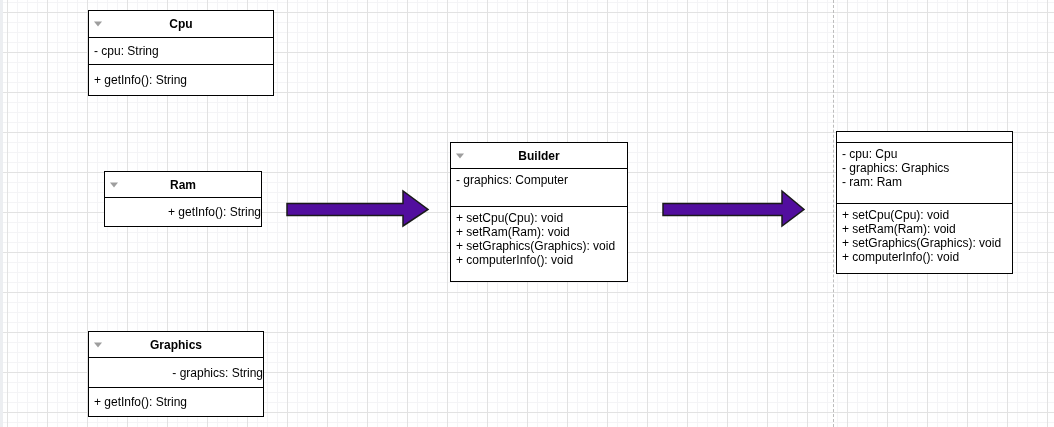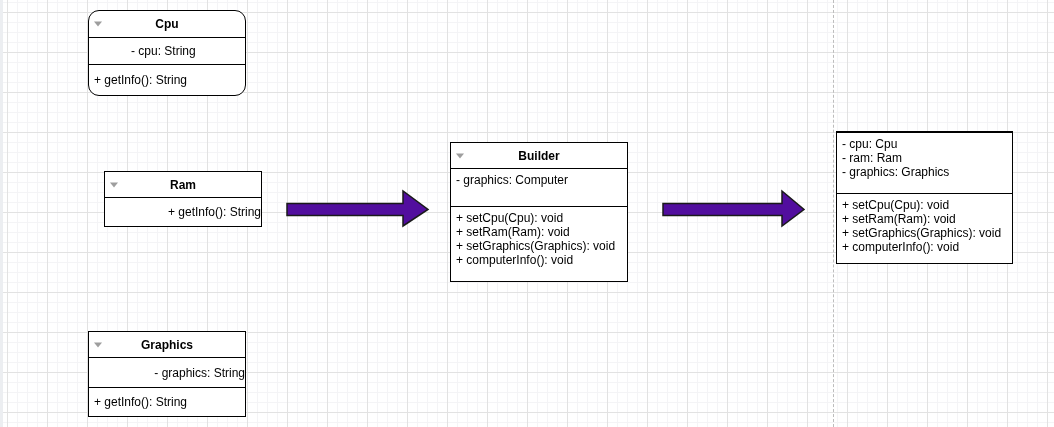--- a/index.html
+++ b/index.html
@@ -54,47 +54,47 @@
     display: flex; flex-direction: column; justify-content: center;
   }
   .uml-class.big .uml-section { justify-content: flex-start; padding-top: 4px; }
   .uml-line {
     padding-left: 5px;
     line-height: 14px;
     white-space: nowrap;
   }
 
   
-  #box-cpu { left: 88px; top: 10px; width: 158px; border-radius: 11px; }
+  #box-cpu { left: 88px; top: 10px; width: 186px; }
   #box-cpu .uml-header { height: 26px; }
-  #box-cpu .uml-attrs   { height: 27px; padding-left: 37px; }
+  #box-cpu .uml-attrs   { height: 27px; }
   #box-cpu .uml-methods { height: 31px; }
 
   
   #box-ram { left: 104px; top: 171px; width: 158px; text-align: right; }
   #box-ram .uml-header { height: 25px; }
   #box-ram .uml-attrs   { height: 30px; }
   #box-ram .uml-methods { height: 29px; }
 
   
-  #box-graphics { left: 88px; top: 331px; width: 158px; }
+  #box-graphics { left: 88px; top: 331px; width: 176px; }
   #box-graphics .uml-header { height: 25px; }
   #box-graphics .uml-attrs   { height: 30px; align-items: flex-end; }
   #box-graphics .uml-methods { height: 29px; }
 
   
   #box-builder { left: 450px; top: 142px; width: 178px; }
   #box-builder .uml-header { height: 25px; text-align: right; }
   #box-builder .uml-attrs   { height: 38px; }
   #box-builder .uml-methods { height: 75px; }
 
   
   #box-computer { left: 836px; top: 131px; width: 177px; }
   #box-computer .uml-header { height: 25px; }
-  #box-computer .uml-attrs   { height: 61px; }
+  #box-computer .uml-attrs   { height: 61px; margin-top: 10px; }
   #box-computer .uml-methods { height: 70px; }
 </style>
 </head>
 <body>
 
 <div class="canvas">
 
   <div class="left-edge"></div>
   <div class="page-break"></div>
 
@@ -151,22 +151,22 @@
       <div class="uml-line">+ setCpu(Cpu): void</div>
       <div class="uml-line">+ setRam(Ram): void</div>
       <div class="uml-line">+ setGraphics(Graphics): void</div>
       <div class="uml-line">+ computerInfo(): void</div>
     </div>
   </div>
 
   <div class="uml-class big" id="box-computer">
     <div class="uml-section uml-attrs">
       <div class="uml-line">- cpu: Cpu</div>
+      <div class="uml-line">- graphics: Graphics</div>
       <div class="uml-line">- ram: Ram</div>
-      <div class="uml-line">- graphics: Graphics</div>
     </div>
     <div class="uml-section uml-methods">
       <div class="uml-line">+ setCpu(Cpu): void</div>
       <div class="uml-line">+ setRam(Ram): void</div>
       <div class="uml-line">+ setGraphics(Graphics): void</div>
       <div class="uml-line">+ computerInfo(): void</div>
     </div>
   </div>
 
 </div>

